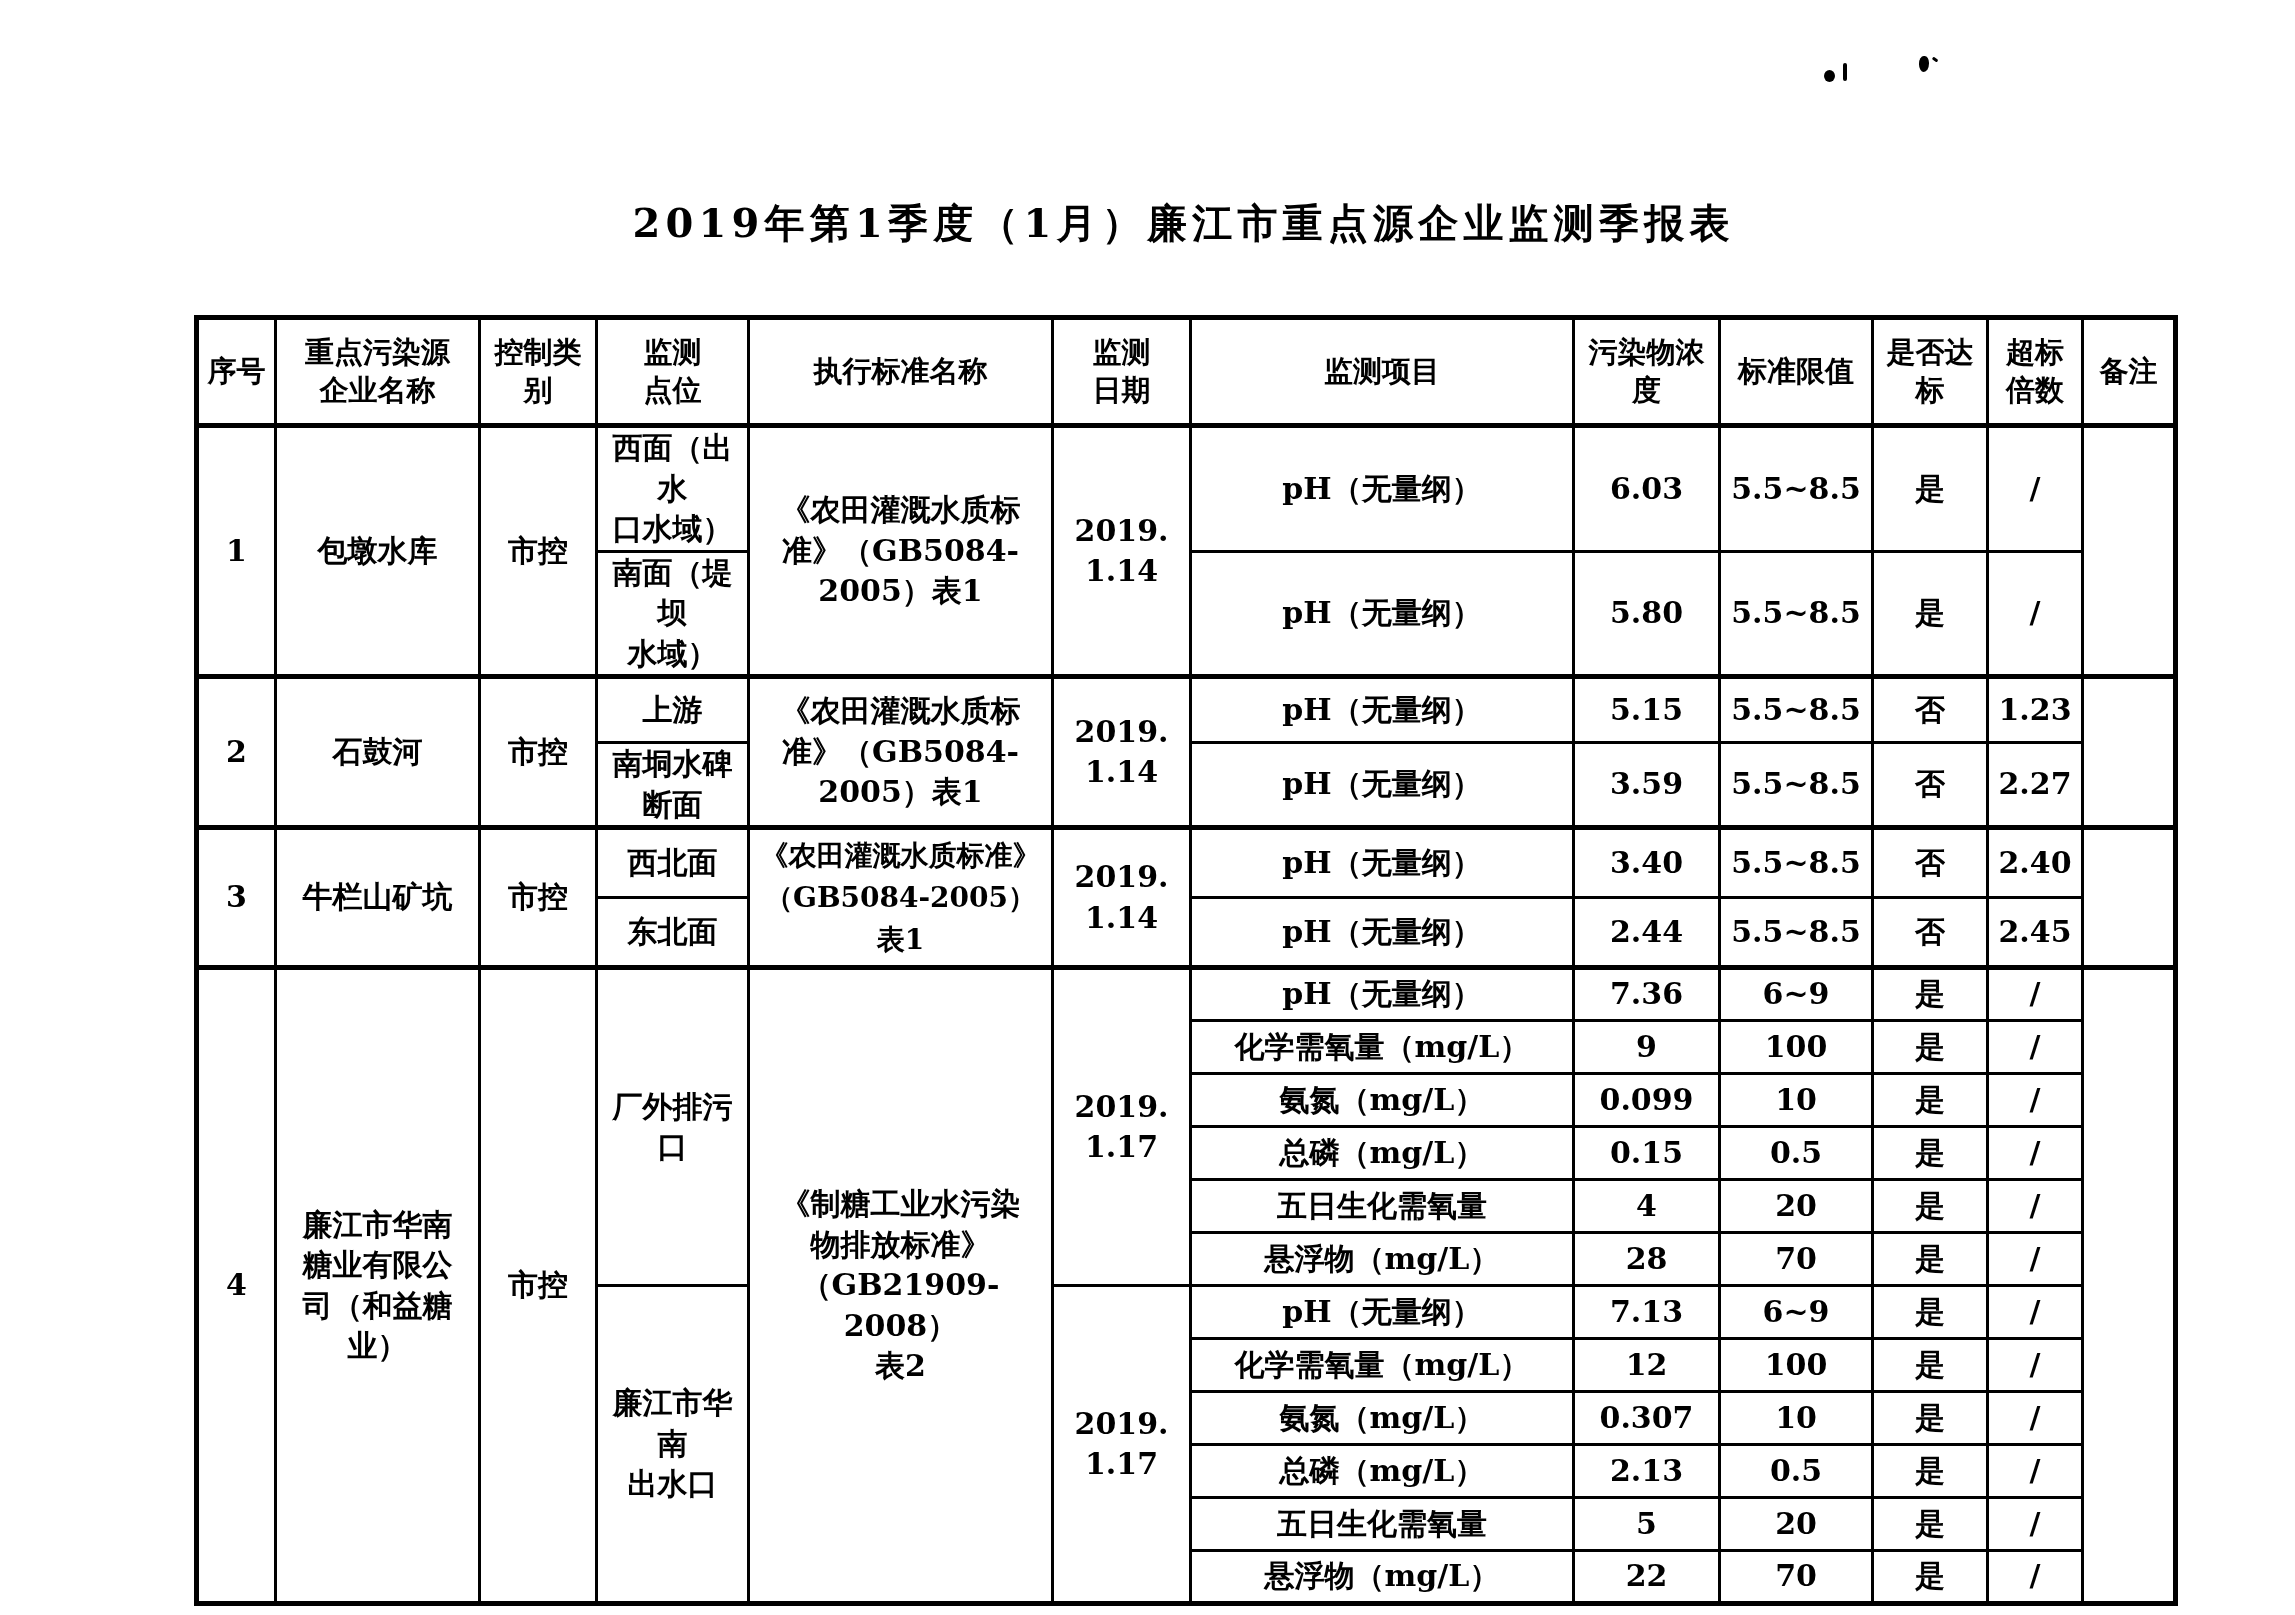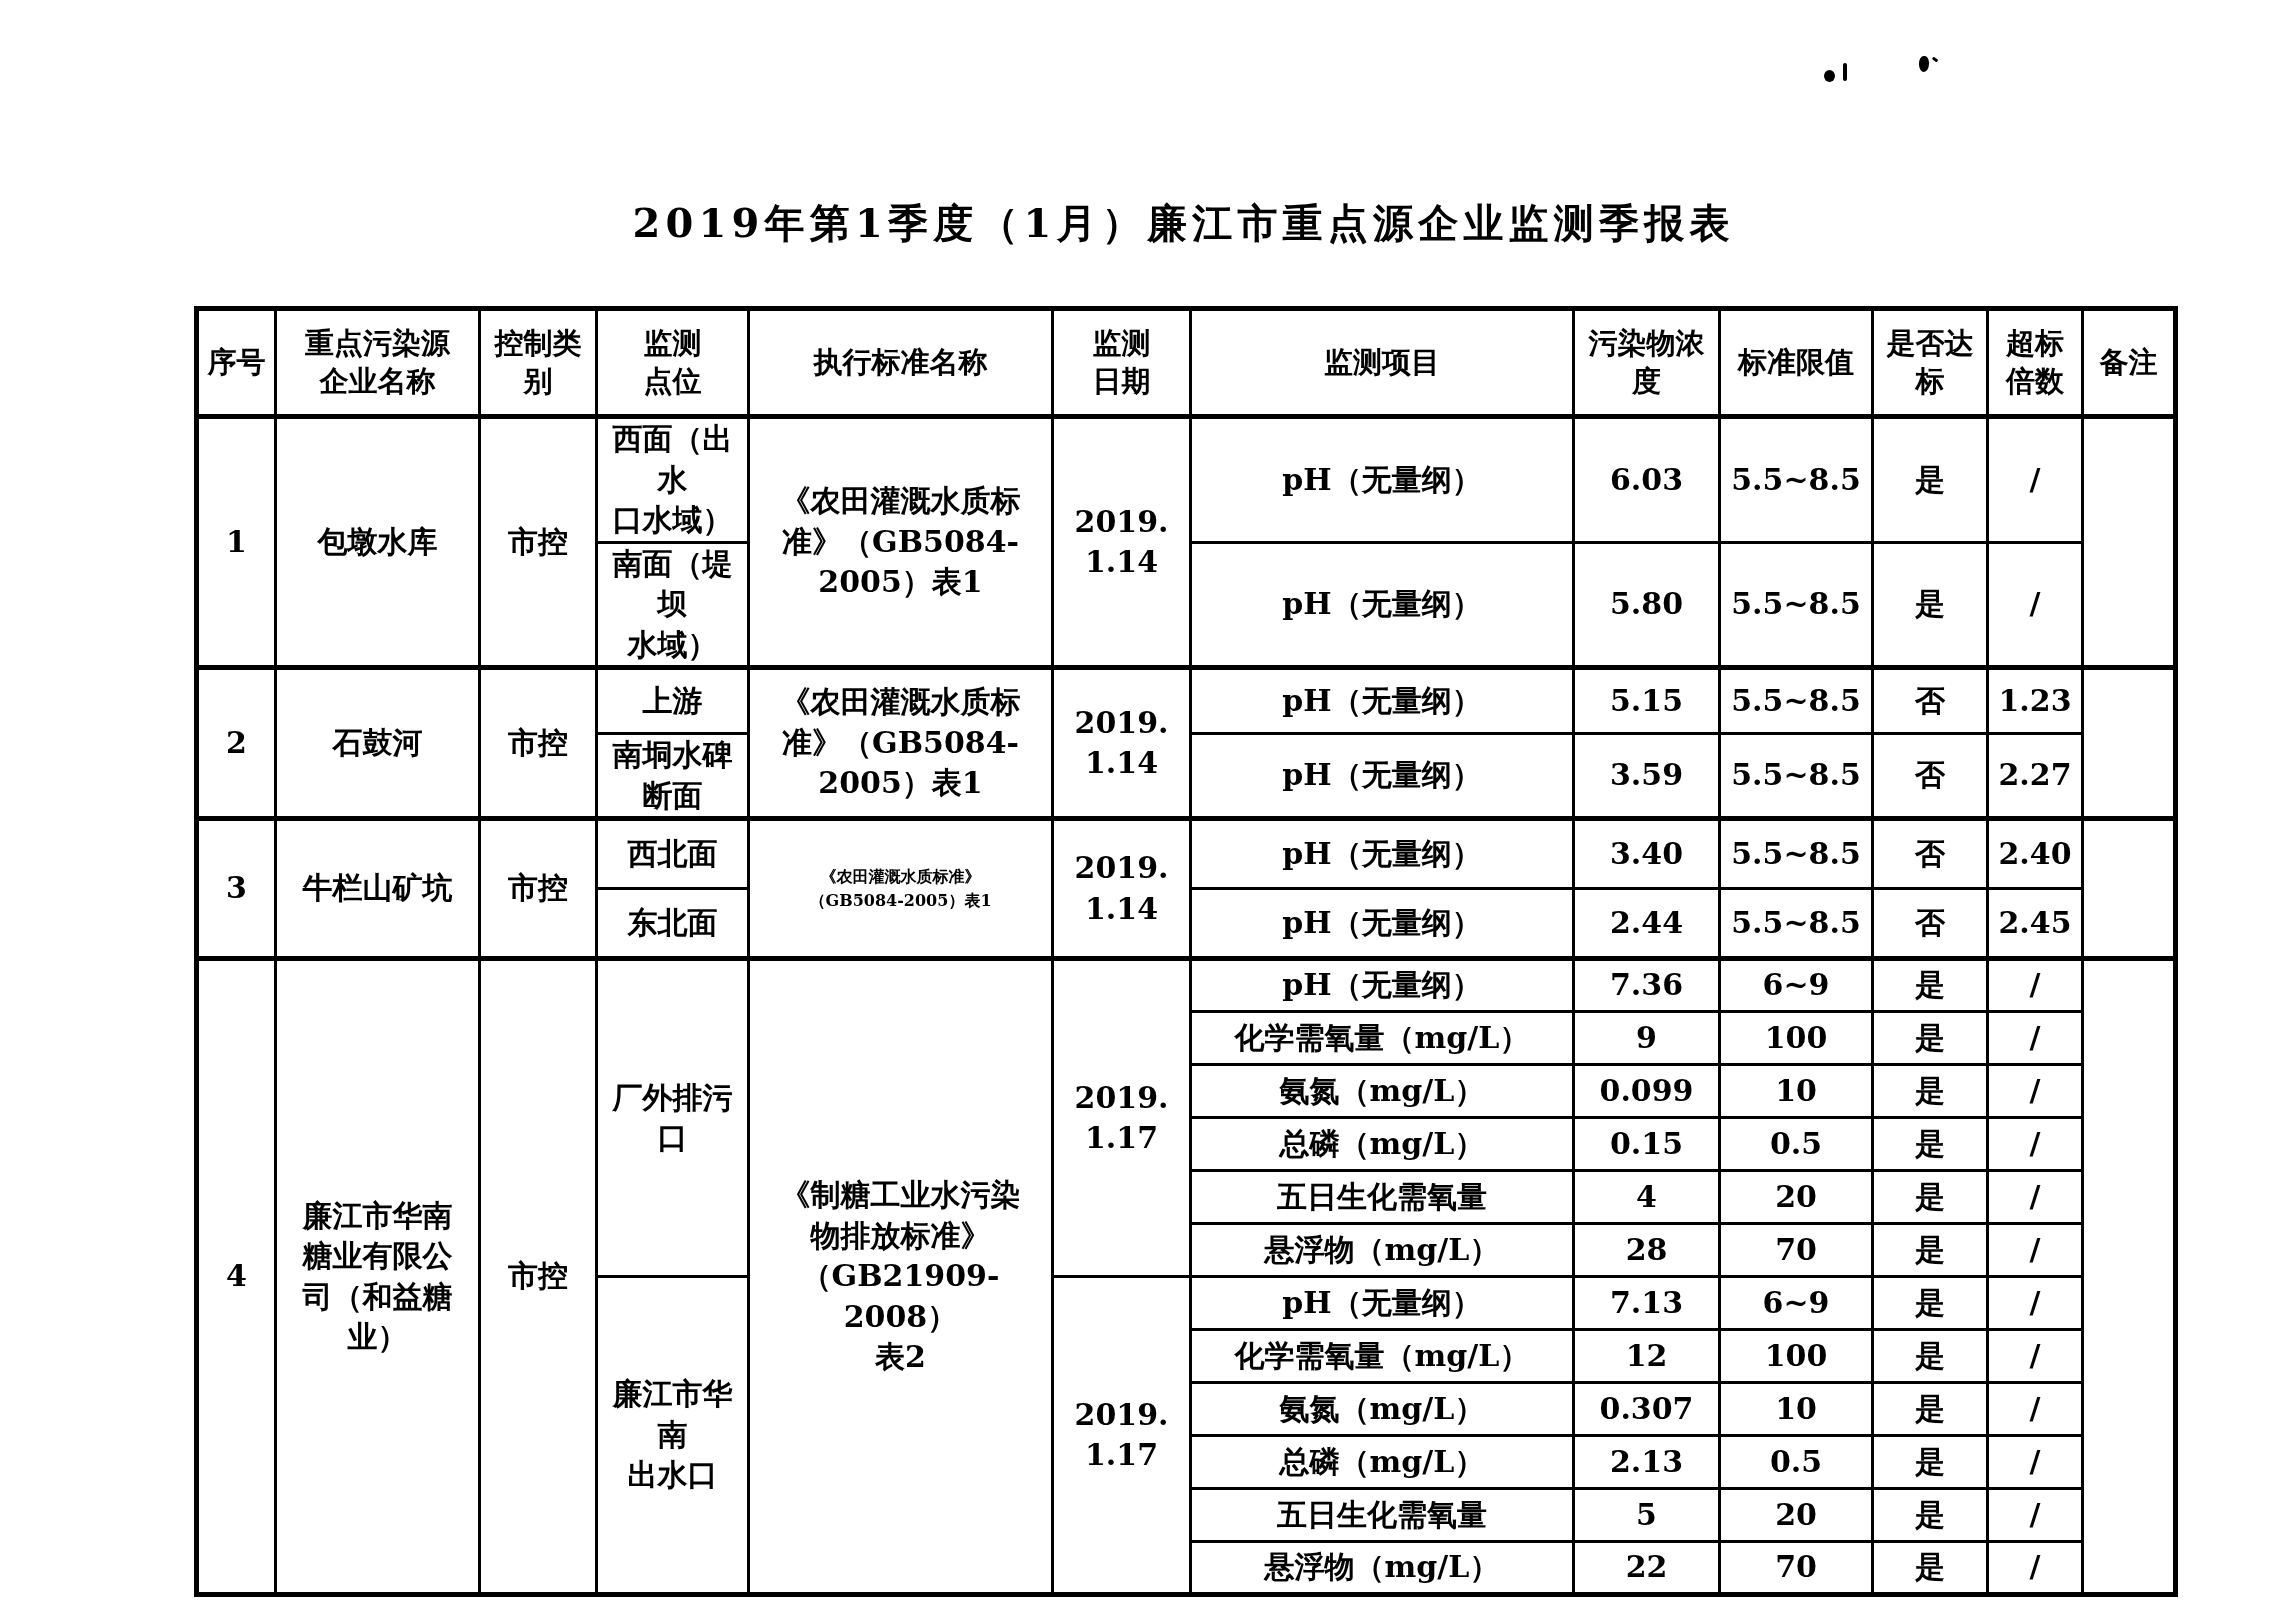--- a/index.html
+++ b/index.html
@@ -20,21 +20,21 @@
     text-align: center;
     font-size: 40px;
     font-weight: bold;
     letter-spacing: 5.2px;
     white-space: nowrap;
     margin-left: 36px;
   }
   table.report-table {
     position: absolute;
     left: 194px;
-    top: 306px;
+    top: 315px;
     width: 1979px;
     table-layout: fixed;
     border-collapse: collapse;
     border: 5.9px solid #000;
   }
   .report-table th, .report-table td {
     border: 3.3px solid #000;
     text-align: center;
     vertical-align: middle;
     white-space: pre-line;
@@ -44,21 +44,21 @@
   }
   .report-table thead tr { height: 108px; }
   .report-table th {
     font-size: 29px;
     line-height: 1.3;
     border-bottom: 5.9px solid #000;
   }
   .report-table td { font-size: 30px; line-height: 1.35; }
   .report-table tr.ent-start > td { border-top: 5.9px solid #000; }
   .cell-standard { font-size: 29px; line-height: 1.55; }
-  .cell-standard.small { font-size: 16px; line-height: 1.5; }
+  .cell-standard.small { font-size: 28px; line-height: 1.5; }
   .cell-name { line-height: 1.5; }
   .cell-date { line-height: 1.6; }
   .cell-point { font-size: 27.6px; line-height: 1.22; }
   .cell-multiple { font-size: 31.5px; }
   .ink-mark { position: absolute; background: #000; }
   .ink-a  { left: 1824px; top: 70px; width: 11px; height: 11.8px; border-radius: 50%; }
   .ink-a2 { left: 1843px; top: 63px;  width: 3.9px;  height: 17.7px; border-radius: 2px; }
   .ink-b  { left: 1919px; top: 56px;  width: 9.8px; height: 15.7px; border-radius: 50% 45% 55% 50%; }
   .ink-b2 { left: 1932px; top: 58px;  width: 5.9px;  height: 3.3px;  border-radius: 1.3px; transform: rotate(35deg); }
 </style>

